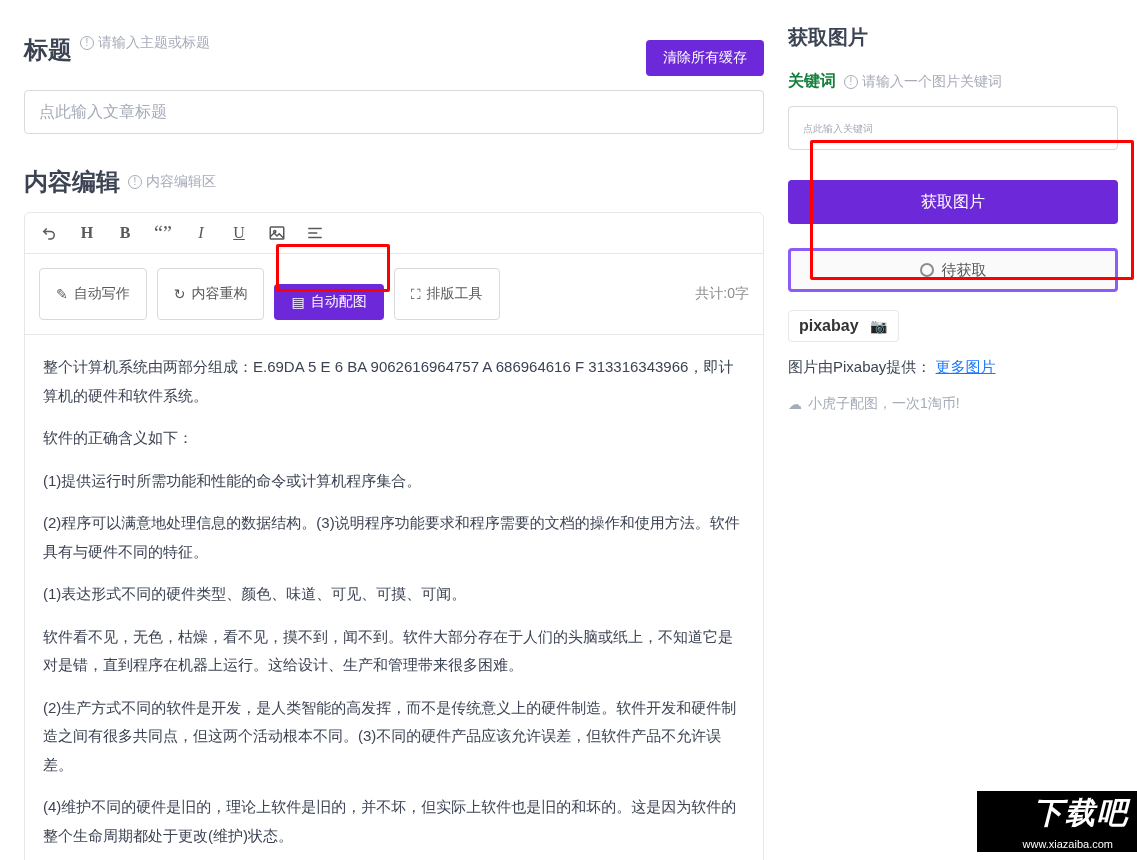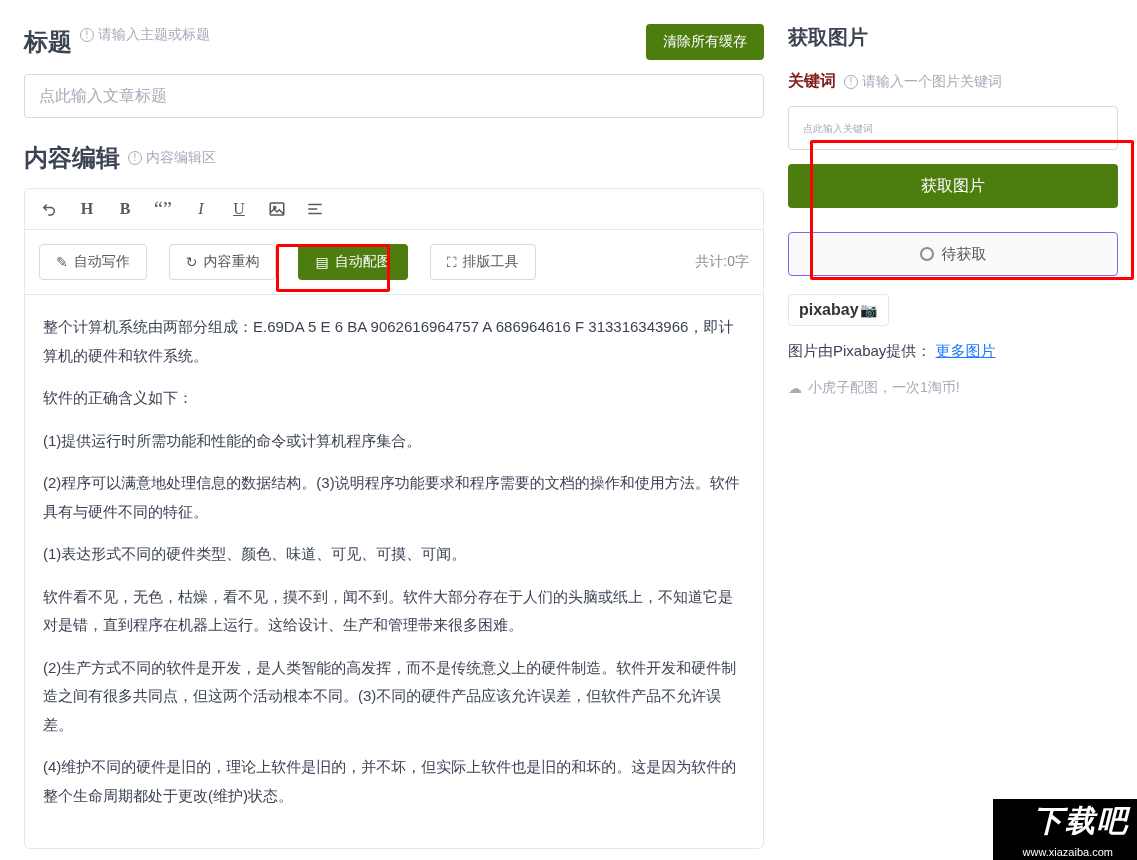--- a/index.html
+++ b/index.html
@@ -6,50 +6,50 @@
 body { font-family: -apple-system, "Helvetica Neue", Arial, "PingFang SC", "Microsoft YaHei", sans-serif; background: #fff; width: 1137px; height: 860px; overflow: hidden; position: relative; }
 .container { display: flex; padding: 24px 12px 12px 24px; gap: 24px; }
 .main { flex: 0 0 740px; }
 .sidebar { flex: 0 0 330px; }
 .title-row { display: flex; align-items: center; justify-content: space-between; margin-bottom: 14px; }
 .heading-group { display: flex; align-items: flex-start; gap: 8px; }
 .heading { font-size: 24px; font-weight: 600; color: #3c4353; }
 .hint { font-size: 14px; color: #a6abb8; display: inline-flex; align-items: center; gap: 4px; }
 .hint-icon { display: inline-block; width: 14px; height: 14px; border: 1px solid #a6abb8; border-radius: 50%; font-size: 10px; line-height: 12px; text-align: center; color: #a6abb8; }
 .btn { display: inline-flex; align-items: center; justify-content: center; padding: 8px 16px; border-radius: 4px; font-size: 14px; cursor: pointer; border: 1px solid transparent; gap: 6px; }
-.btn-primary { background: #4d7c0f; color: #fff; }
+.btn-primary { background: #6d28d9; color: #fff; margin-top: 16px; }
 .btn-default { background: #fff; color: #595959; border-color: #d9d9d9; }
 .btn-block { width: 100%; height: 44px; font-size: 16px; }
-.title-input { width: 100%; height: 44px; border: 1px solid #d9d9d9; border-radius: 4px; padding: 0 14px; font-size: 16px; color: #3c4353; margin-bottom: 24px; }
+.title-input { width: 100%; height: 44px; border: 1px solid #d9d9d9; border-radius: 4px; padding: 0 14px; font-size: 16px; color: #3c4353; margin-bottom: 32px; }
 .title-input::placeholder { color: #a6abb8; }
 .content-heading-row { display: flex; align-items: center; gap: 8px; margin-bottom: 14px; }
 .editor-card { border: 1px solid #e5e7eb; border-radius: 6px; }
 .toolbar-icons { border-bottom: 1px solid #e5e7eb; padding: 10px 14px; display: flex; gap: 18px; }
 .tb-icon { width: 20px; height: 20px; display: inline-flex; align-items: center; justify-content: center; color: #595959; cursor: pointer; }
 .tb-icon svg { width: 18px; height: 18px; }
 .toolbar-buttons { display: flex; align-items: center; justify-content: space-between; padding: 14px; border-bottom: 1px solid #e5e7eb; }
-.btn-row { display: flex; gap: 22px; }
+.btn-row { display: flex; gap: 10px; }
 .count { font-size: 14px; color: #8c8c8c; }
 .editor-body { padding: 18px 18px 24px; font-size: 15px; line-height: 1.9; color: #3c4353; }
 .editor-body p { margin-bottom: 14px; }
 .red-box { border: 3px solid #ff0000; border-radius: 2px; }
 .box-auto-img { position: absolute; left: 276px; top: 244px; width: 114px; height: 48px; pointer-events: none; }
 .box-keyword-area { position: absolute; left: 810px; top: 140px; width: 324px; height: 140px; pointer-events: none; }
 .side-heading { font-size: 20px; font-weight: 600; color: #3c4353; margin-bottom: 20px; }
 .side-label-row { display: flex; align-items: center; gap: 8px; margin-bottom: 14px; }
-.side-label { font-size: 16px; font-weight: 600; color: #7f1d1d; }
+.side-label { font-size: 16px; font-weight: 600; color: #15803d; }
 .keyword-input { width: 100%; height: 44px; border: 1px solid #d9d9d9; border-radius: 4px; padding: 0 14px; font-size: 10px; margin-bottom: 14px; }
 .keyword-input::placeholder { color: #a6abb8; }
-.status-btn { width: 100%; height: 44px; border: 1px solid #8b5cf6; border-radius: 4px; background: #fafafa; display: flex; align-items: center; justify-content: center; gap: 8px; color: #595959; font-size: 15px; margin-top: 24px; }
-.pixabay-badge { display: inline-flex; align-items: center; gap: 2px; border: 1px solid #e5e7eb; border-radius: 4px; padding: 6px 10px; font-size: 16px; font-weight: 600; color: #333; margin-top: 18px; }
+.status-btn { width: 100%; height: 44px; border: 3px solid #8b5cf6; border-radius: 4px; background: #fafafa; display: flex; align-items: center; justify-content: center; gap: 8px; color: #595959; font-size: 15px; margin-top: 24px; }
+.pixabay-badge { display: inline-flex; align-items: center; gap: 12px; border: 1px solid #e5e7eb; border-radius: 4px; padding: 6px 10px; font-size: 16px; font-weight: 600; color: #333; margin-top: 18px; }
 .pixabay-badge .cam { font-size: 14px; }
 .credit-row { margin-top: 16px; font-size: 15px; color: #3c4353; }
 .credit-row a { color: #1677ff; text-decoration: underline; }
 .footer-note { margin-top: 18px; font-size: 14px; color: #a6abb8; display: flex; align-items: center; gap: 6px; }
-.watermark { position: absolute; right: 0; bottom: 0; width: 144px; }
+.watermark { position: absolute; right: 0; bottom: 8px; width: 160px; }
 .wm-top { background: #000; color: #fff; font-weight: 900; font-size: 30px; padding: 2px 8px; text-align: right; font-style: italic; letter-spacing: 2px; }
 .wm-btm { background: #000; color: #fff; font-size: 11px; text-align: right; padding: 2px 24px; }
 .icon-pencil::before { content: "✎"; }
 .icon-reload::before { content: "↻"; }
 .icon-layout::before { content: "▤"; }
 .icon-grid::before { content: "⛶"; }
 .icon-circle { width: 14px; height: 14px; border: 2px solid #8c8c8c; border-radius: 50%; display: inline-block; }
 .icon-cloud::before { content: "☁"; }
 a { cursor: pointer; }
 </style>

